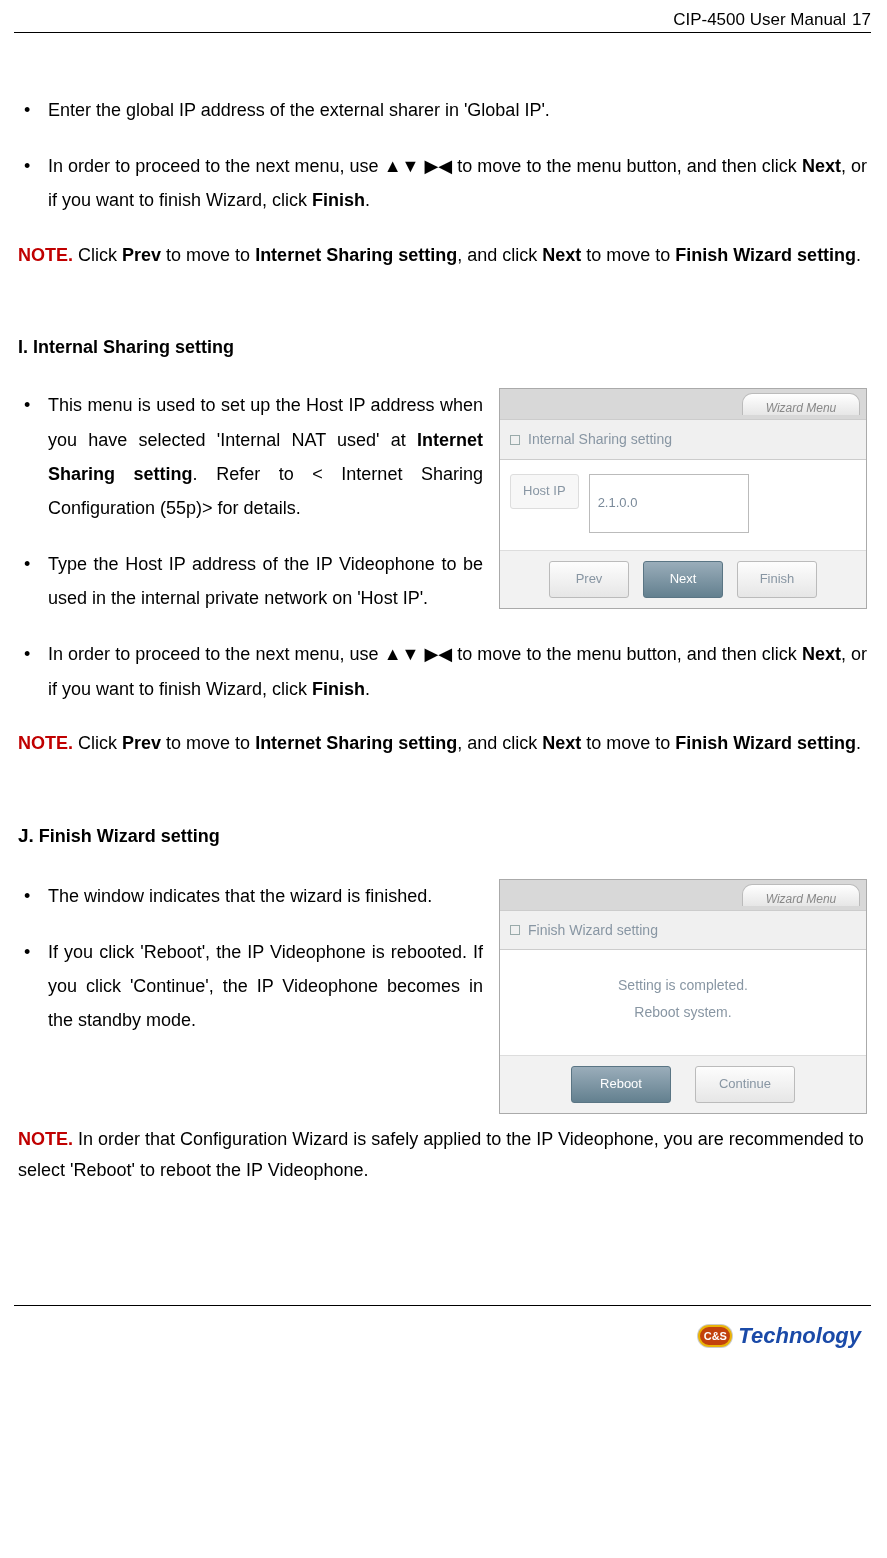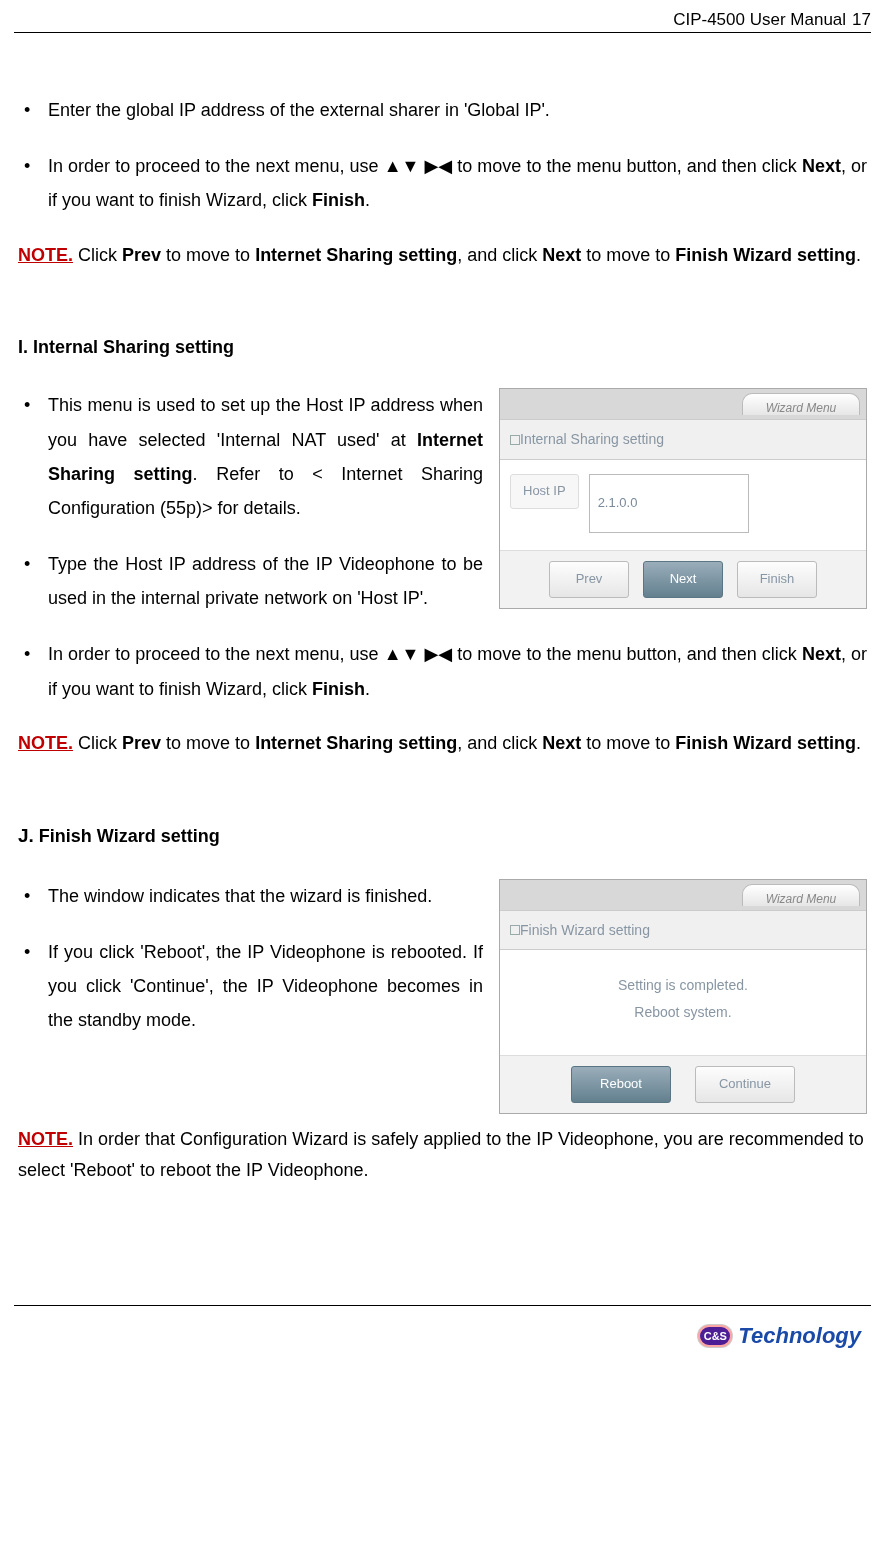--- a/index.html
+++ b/index.html
@@ -49,21 +49,20 @@
     top: 0;
     font-size: 18px;
   }
   .note-line {
     margin: 8px 0 50px 0;
     line-height: 1.7;
   }
   .note-label {
     color: #c00000;
     font-weight: bold;
-    text-decoration: underline;
   }
   .section-head {
     font-weight: bold;
     margin: 60px 0 24px 0;
     font-size: 18px;
   }
   .section-head .big { font-size: 19px; }
   .float-fig {
     float: right;
     margin: 0 0 10px 16px;
@@ -101,20 +100,21 @@
   }
   .wiz-title {
     background: #f0f0f0;
     border-top: 1px solid #ccc;
     border-bottom: 1px solid #ccc;
     padding: 6px 10px;
     font-size: 14px;
     color: #8896a3;
     display: flex;
     align-items: center;
+    gap: 8px;
   }
   .wiz-title .sq {
     width: 10px; height: 10px; border: 1px solid #9aa; display: inline-block;
   }
   .wiz-body {
     background: #fff;
     padding: 14px 10px;
     min-height: 90px;
     display: flex;
     gap: 10px;
@@ -181,29 +181,29 @@
     align-items: center;
     padding-right: 10px;
   }
   .logo {
     display: flex;
     align-items: center;
     gap: 6px;
   }
   .logo-badge {
     width: 34px; height: 22px;
-    background: #4c1d95;
+    background: #c2410c;
     border-radius: 11px;
     color: #fff;
     font-size: 11px;
     font-weight: bold;
     display: flex;
     align-items: center;
     justify-content: center;
-    border: 2px solid #fca5a5;
+    border: 2px solid #eab308;
     box-shadow: 0 0 0 1px #ccc;
   }
   .logo-text {
     font-family: "Comic Sans MS", cursive, sans-serif;
     font-style: italic;
     font-weight: bold;
     font-size: 22px;
     color: #1a4aa8;
   }
 </style>

